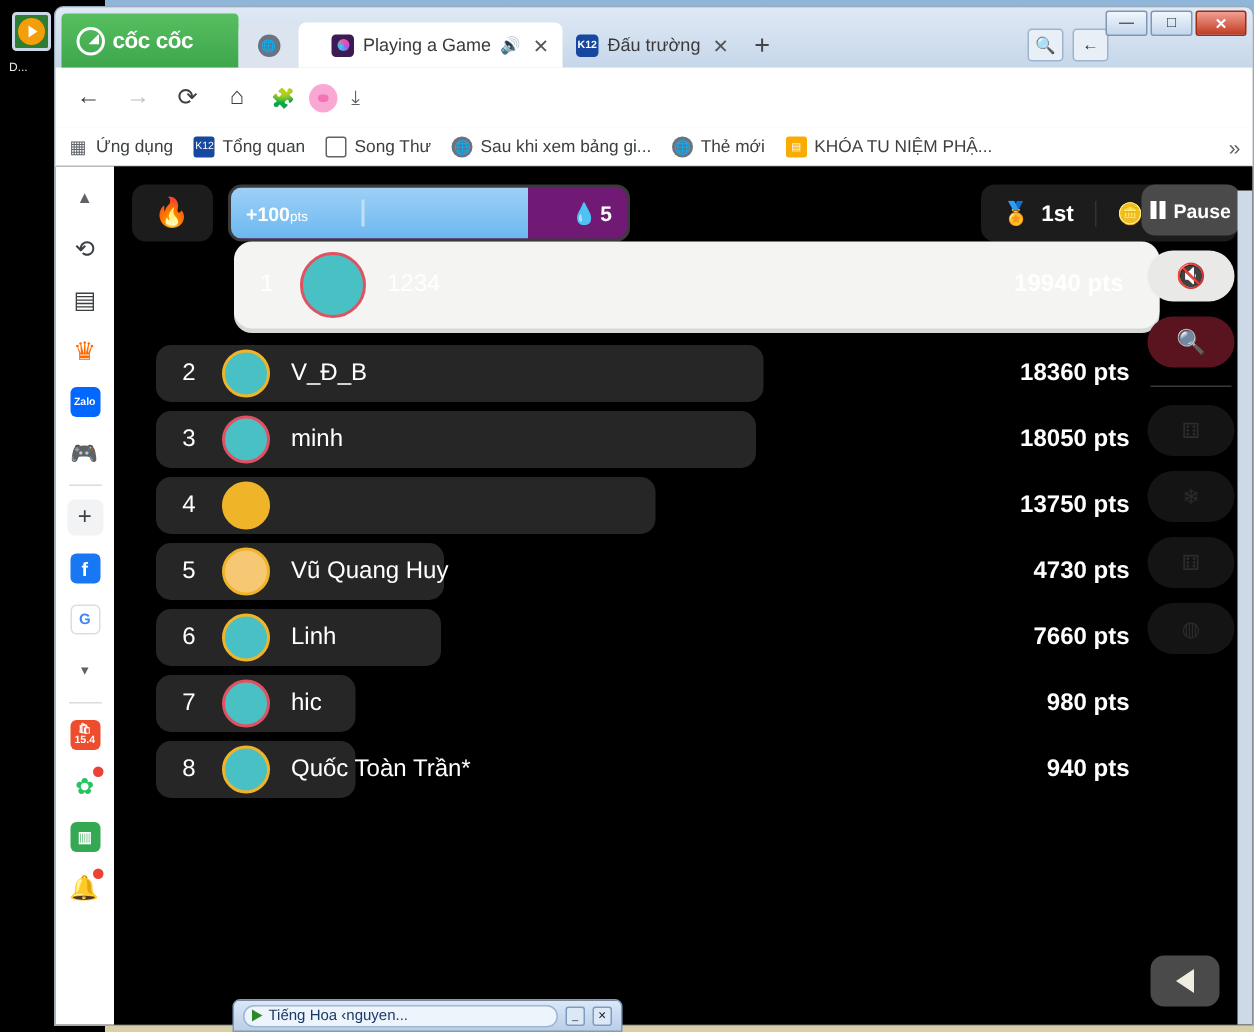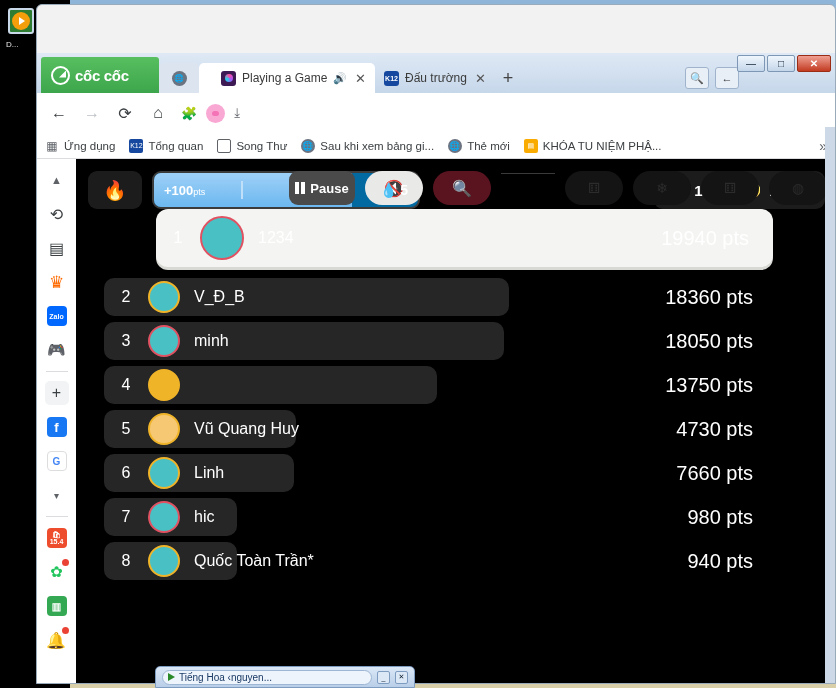--- a/index.html
+++ b/index.html
@@ -38,21 +38,21 @@
 
   
   .browser {
     position:absolute; left:36px; top:4px; width:800px; height:680px;
     background:#f2f2f2; border:1px solid #9ab; border-radius:6px 6px 0 0;
     overflow:hidden;
   }
   .titlebar {
     position:relative; height:40px;
     background:linear-gradient(180deg,#dfe9f5 0%,#c6d7ea 100%);
-    display:flex; align-items:flex-end;margin-top:48px;
+    display:flex; align-items:flex-end;
   }
   .logo {
     margin-left:4px; margin-bottom:0; height:36px; min-width:118px;
     background:linear-gradient(180deg,#57bf5f 0%,#3da64c 100%);
     display:flex; align-items:center; gap:5px; padding:0 10px;
     border-radius:3px 3px 0 0;
   }
   .logo-mark {
     width:19px;height:19px;border-radius:50%;
     border:2px solid #fff; position:relative;
@@ -151,21 +151,21 @@
   .crown{color:#ff6a00;font-size:17px;}
   .pad{color:#23c55e;font-size:15px;}
 
   
   .page{flex:1;background:#000;position:relative;overflow:hidden;}
 
   .game-header{display:flex;align-items:center;padding:12px 10px 0 12px;gap:10px;}
   .fire-box{width:54px;height:38px;background:#1c1c1c;border-radius:9px;
     display:flex;align-items:center;justify-content:center;font-size:19px;}
   .progress-wrap{flex:0 0 268px;height:38px;border:2px solid #3b3b3b;border-radius:9px;
-    background:#0369a1;position:relative;overflow:hidden;display:flex;align-items:center;}
+    background:#701a75;position:relative;overflow:hidden;display:flex;align-items:center;}
   .progress-fill{position:absolute;left:0;top:0;bottom:0;
     background:linear-gradient(180deg,#9ed0f7,#6cb8f0);}
   .progress-tick{position:absolute;top:8px;bottom:8px;width:2px;background:#bfe0f8;}
   .progress-label{position:relative;color:#fff;font-size:13px;font-weight:bold;
     padding-left:10px;z-index:2;}
   .progress-label .sm{font-size:9px;font-weight:normal;}
   .streak{position:absolute;right:10px;color:#fff;font-size:14px;font-weight:bold;
     z-index:2;display:flex;align-items:center;gap:2px;}
   .hdr-spacer{flex:1;}
   .stat-group{display:flex;align-items:center;background:#1c1c1c;border-radius:9px;height:38px;}
@@ -185,28 +185,28 @@
   .board{position:relative;padding-left:8px;}
   .row{display:flex;align-items:center;height:44px;margin-bottom:0;position:relative;}
   .row-leader{background:#f4f4f2;border-radius:12px;height:58px;
     margin:0 62px 8px 72px; box-shadow:0 3px 0 #d8d8d4;}
   .bar{background:#262626;border-radius:10px;height:38px;display:flex;align-items:center;}
   .rank{width:44px;text-align:center;font-size:16px;flex:none;}
   .avatar{width:32px;height:32px;border-radius:50%;flex:none;
     border:2px solid #e05262; position:relative; overflow:hidden;}
   .avatar.big{width:44px;height:44px;}
   .pname{font-size:16px;margin-left:14px;white-space:nowrap;}
-  .score{position:absolute;font-size:20px;white-space:nowrap;}
+  .score{position:absolute;font-size:16px;white-space:nowrap;font-weight:bold;}
   .row-leader .rank,.row-leader .pname{color:#222;}
   .row-leader .score{color:#222;}
   .row .rank,.row .pname,.row .score{color:#fff;}
 
   
-  .rail{position:absolute;right:8px;top:12px;display:flex;flex-direction:row;
-    gap:10px;}
+  .rail{position:absolute;right:8px;top:12px;display:flex;flex-direction:column;
+    align-items:center;gap:10px;}
   .pause-btn{width:66px;height:34px;background:#4a4a4a;border-radius:9px;color:#fff;
     font-size:13px;font-weight:bold;display:flex;align-items:center;justify-content:center;gap:5px;}
   .pause-bars{display:flex;gap:2px;}
   .pause-bars i{width:4px;height:12px;background:#fff;display:block;}
   .rail-btn{width:58px;height:34px;border-radius:17px;display:flex;
     align-items:center;justify-content:center;font-size:16px;}
   .rb-white{background:#e9e9e7;color:#1a1a1a;}
   .rb-maroon{background:#5a1420;color:#8a4450;}
   .rail-sep{width:54px;height:1px;background:#3a3a3a;margin:2px 0;}
   .rb-dim{background:#141414;color:#2c2c2c;font-size:14px;}

